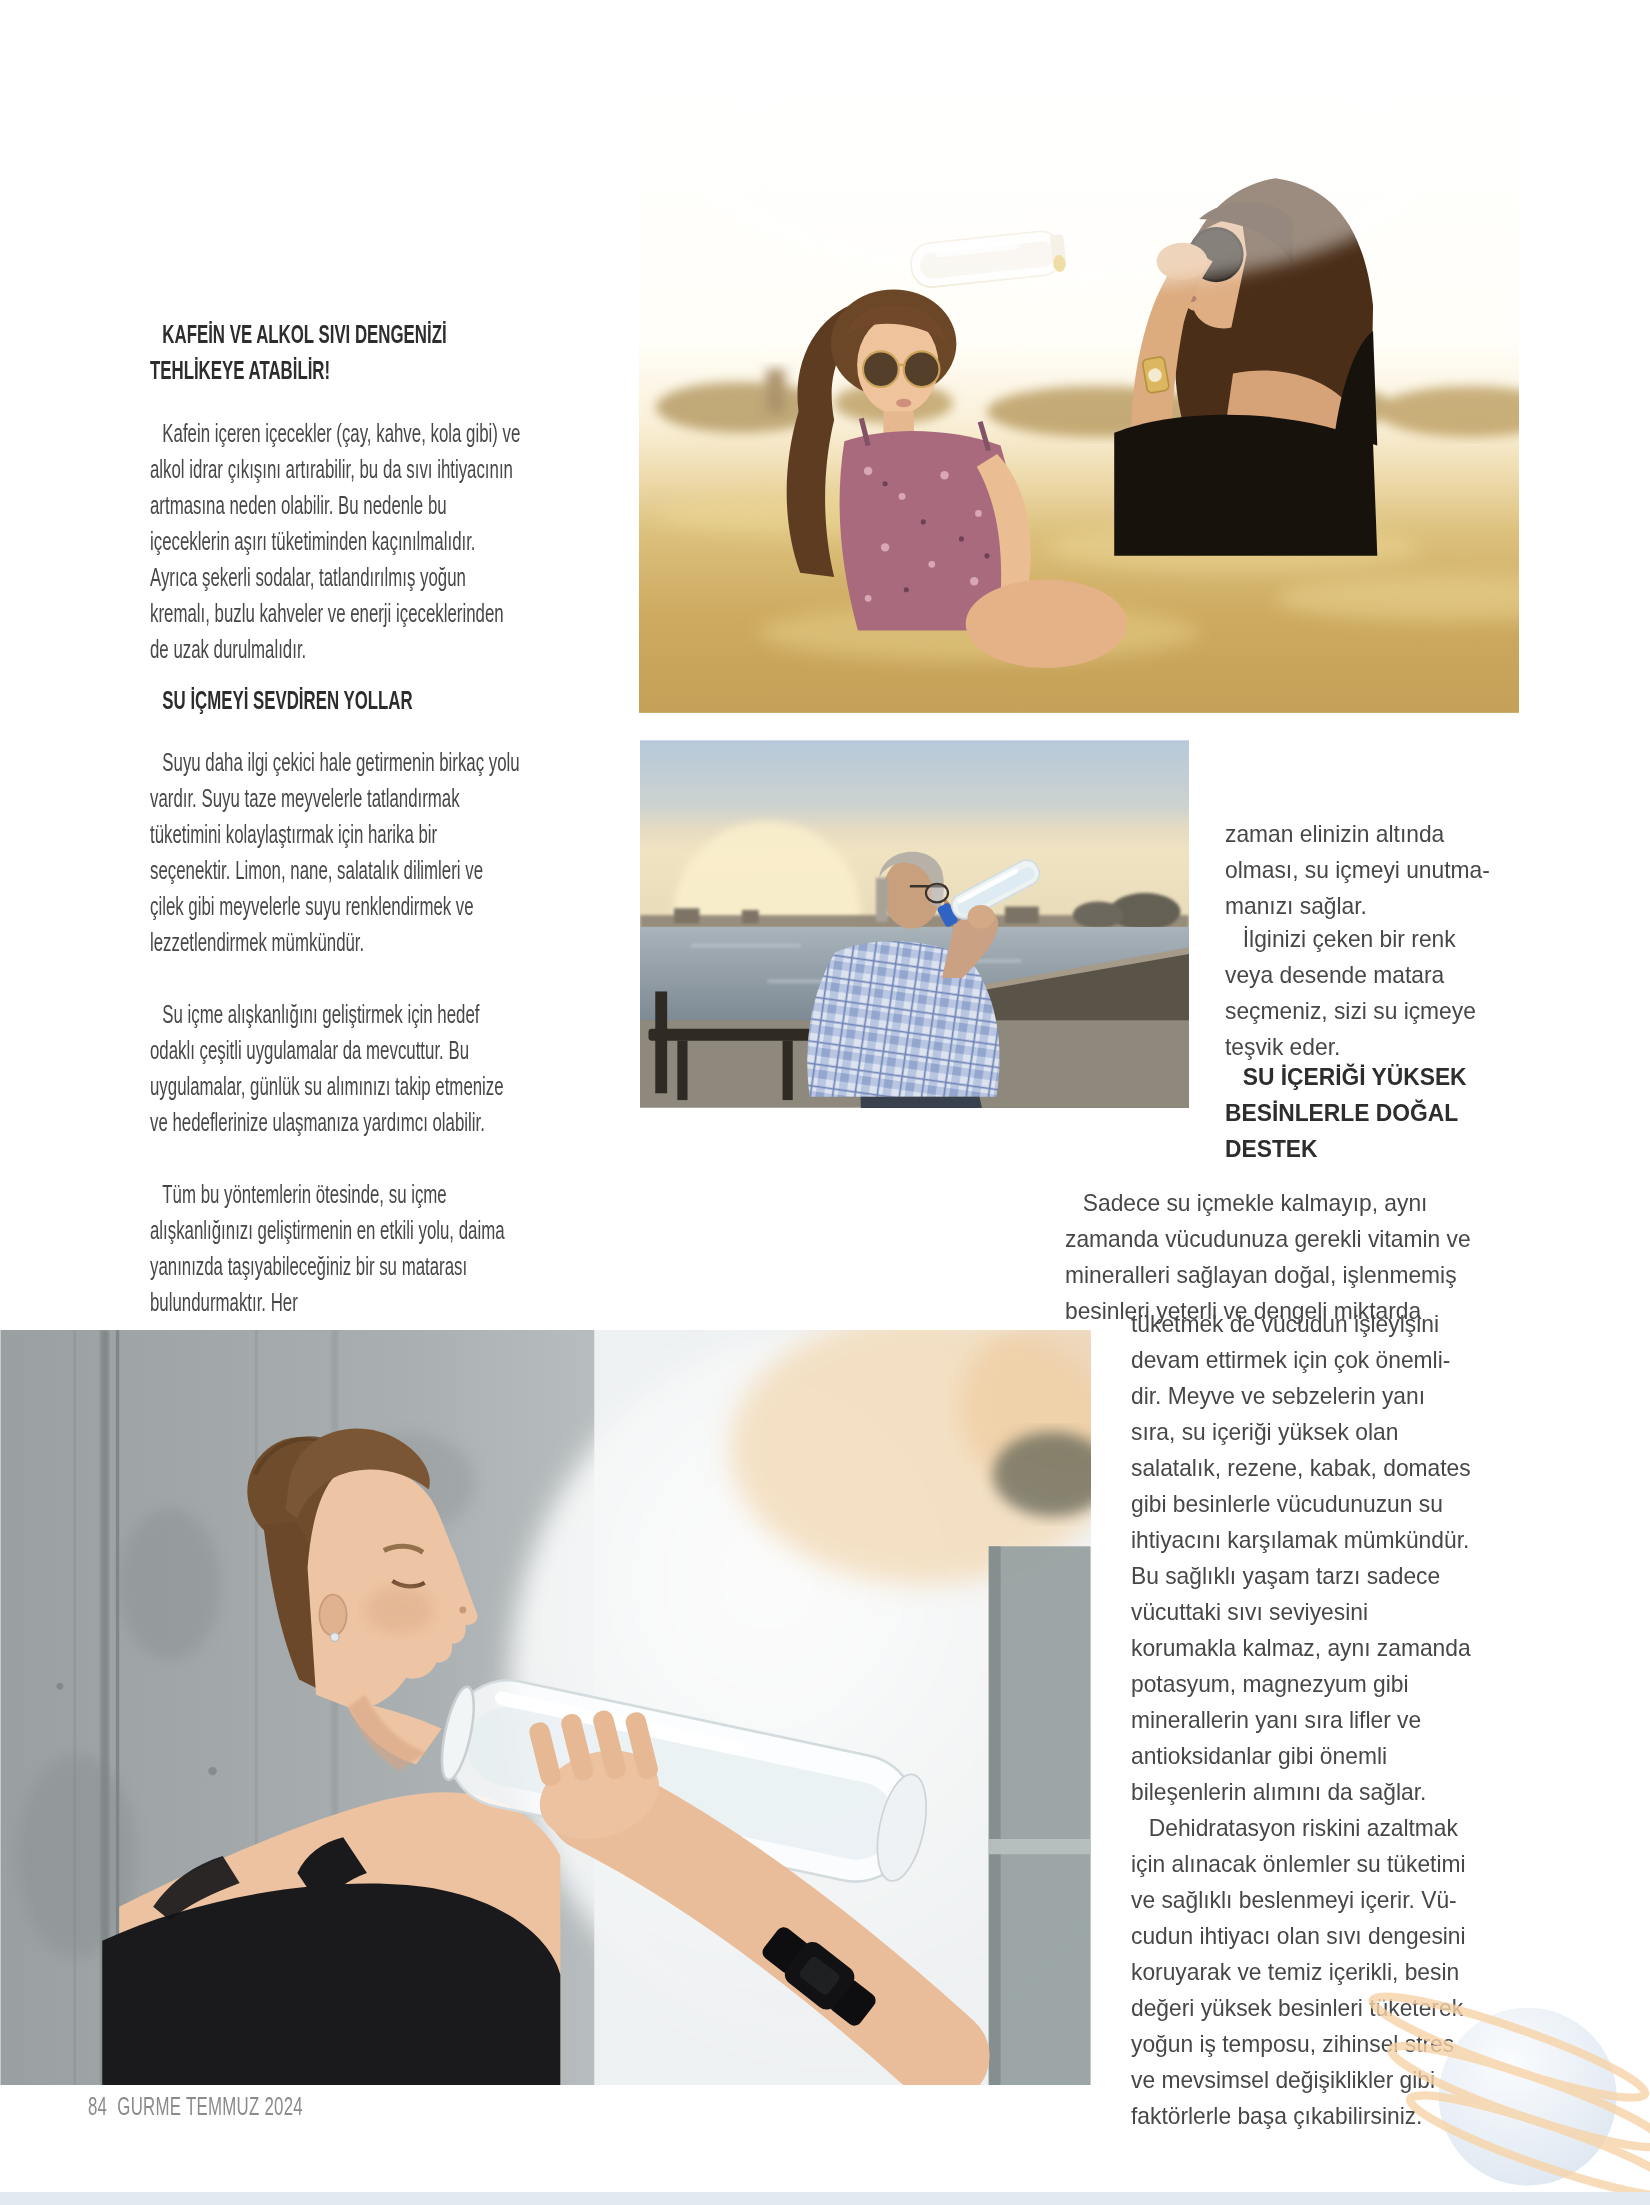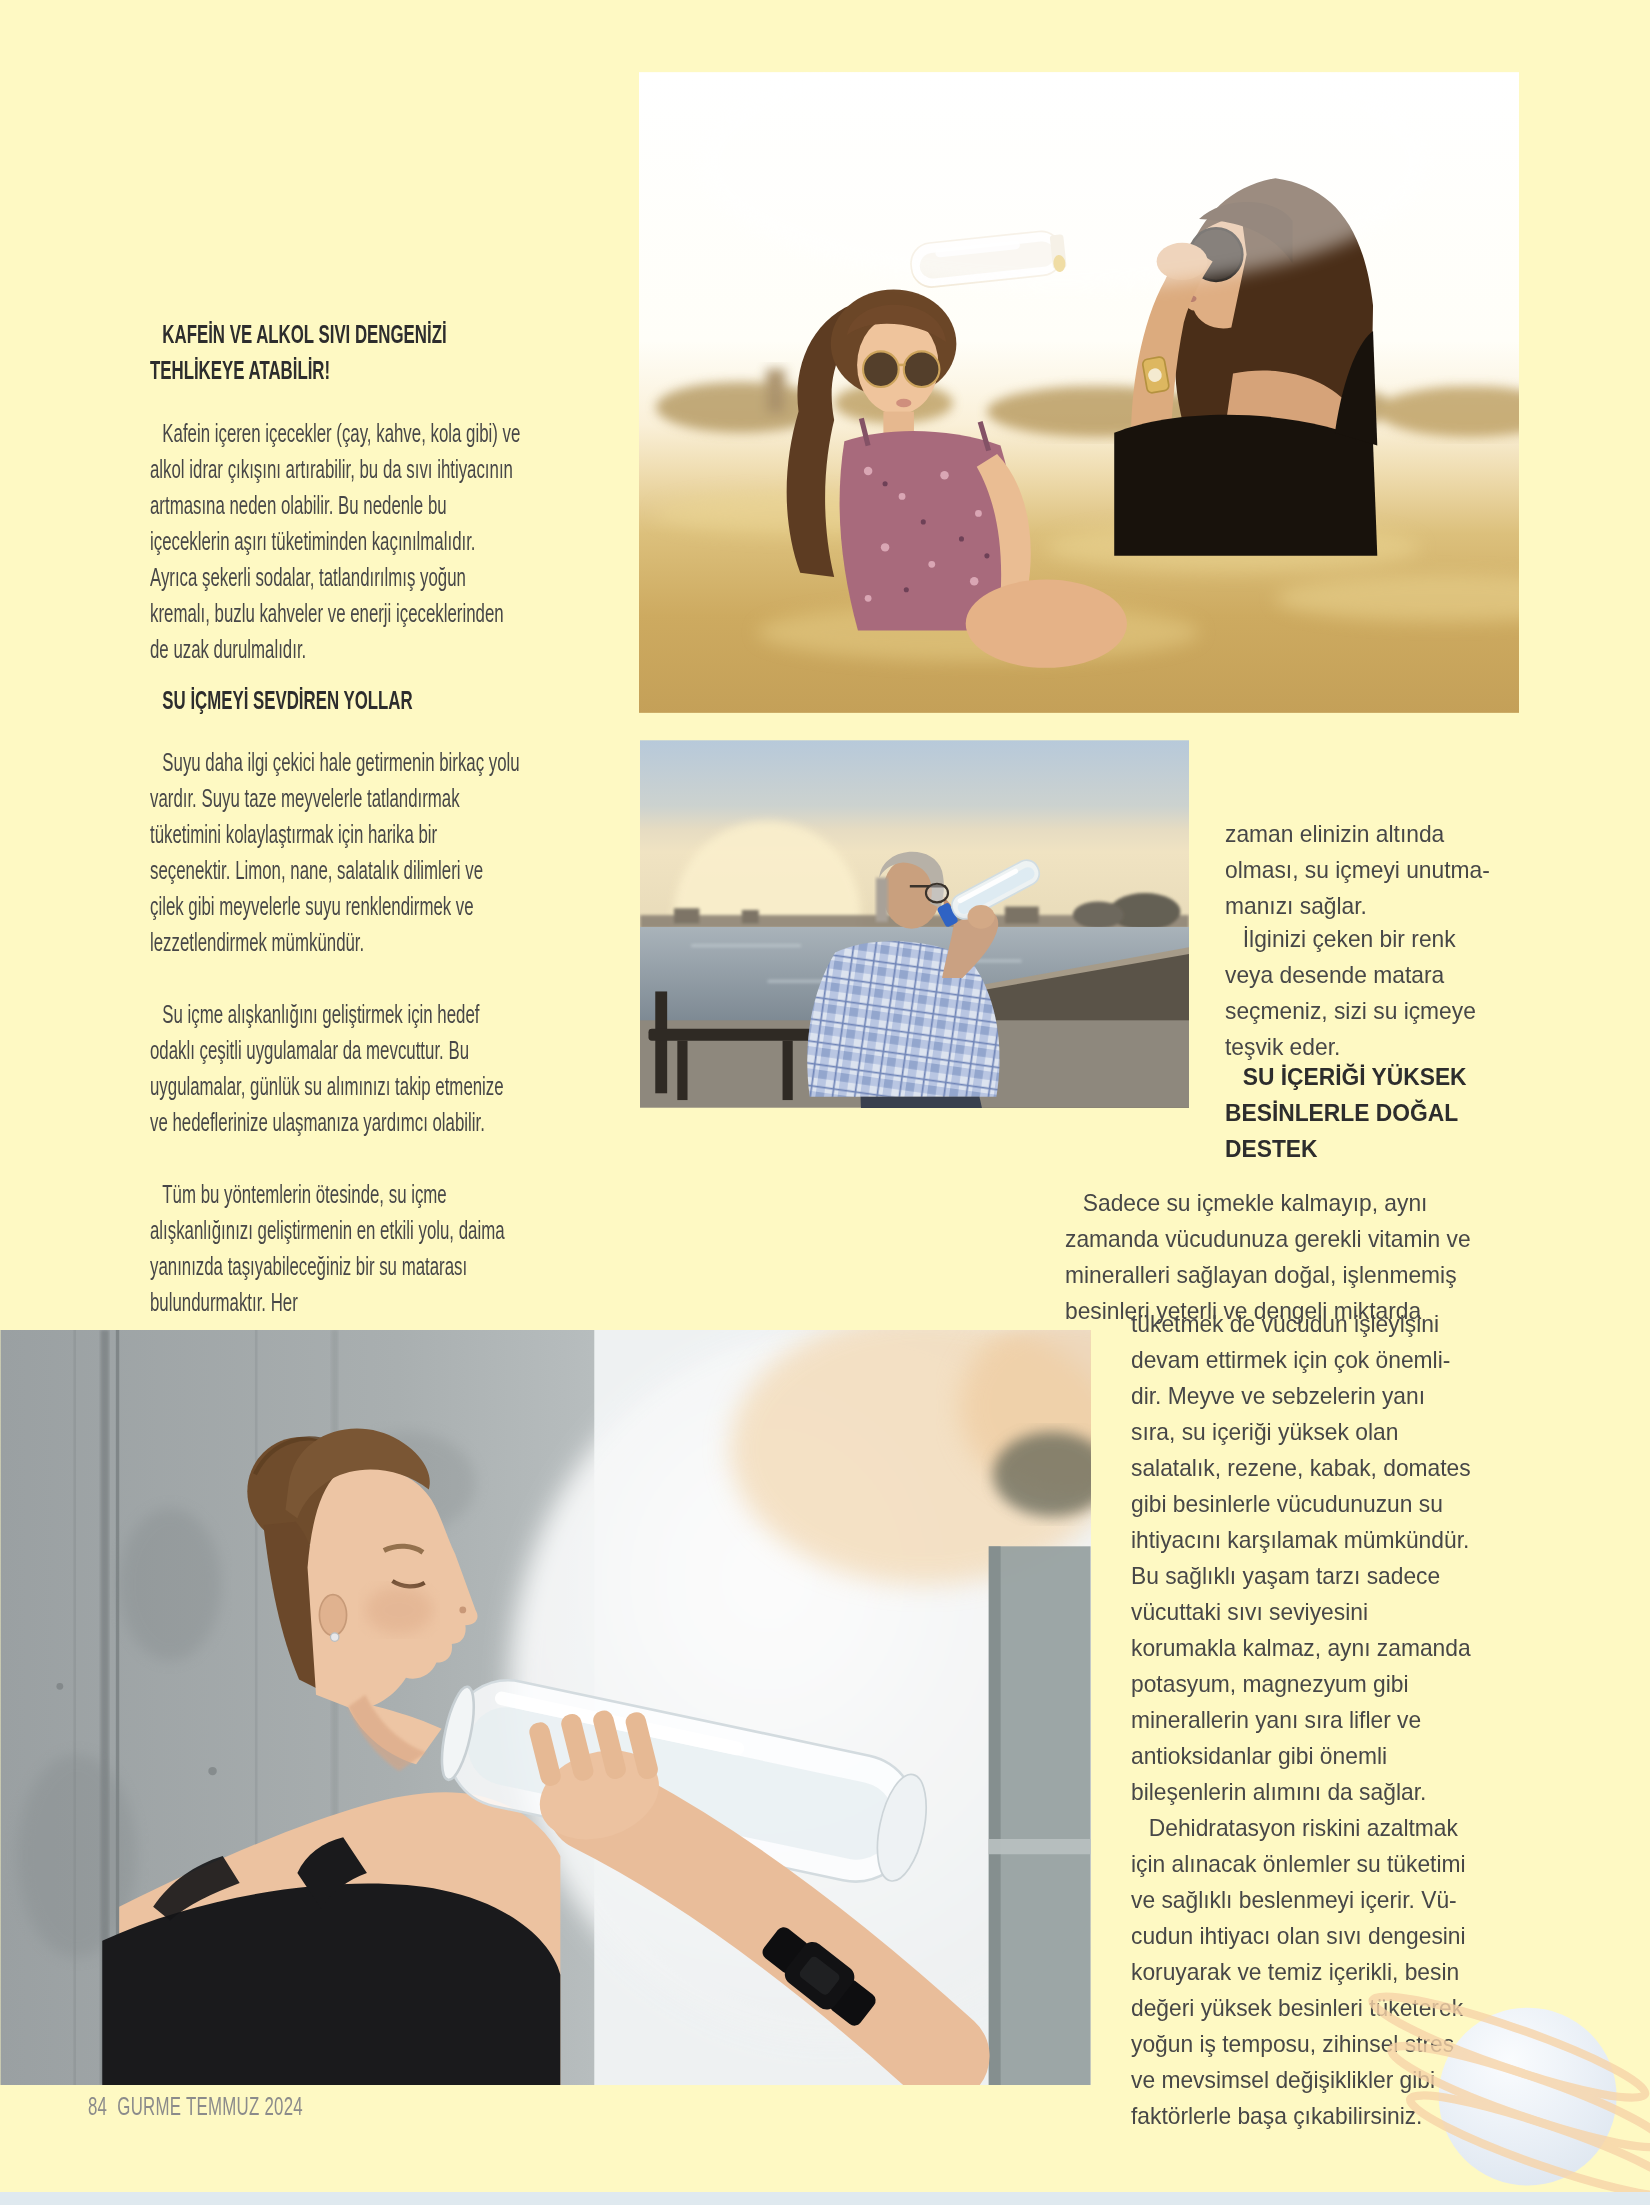--- a/index.html
+++ b/index.html
@@ -1,16 +1,16 @@
 <!DOCTYPE html>
 <html lang="tr" style="font-size:13.6px"><head>
 <meta charset="utf-8">
 <style>
   html,body{margin:0;padding:0;background:#e9e9e9;}
-  #page{position:relative;width:1650px;height:2205px;background:#fef9c3;overflow:hidden;
+  #page{position:relative;width:1650px;height:2205px;background:#ffffff;overflow:hidden;
         font-family:"Liberation Sans",sans-serif;}
   .tx{position:absolute;color:#474747;transform-origin:0 0;}
   .tx p{margin:0;}
   .ind{text-indent:18.7px;}
   .left-body{font-size:25.5px;line-height:36px;width:562px;transform:scaleX(0.66);}
   .rgt-body{font-size:24px;line-height:36px;transform:scaleX(0.95);}
   .hd{font-weight:700;color:#2d2d2d;white-space:pre-line;}
   .photo{position:absolute;display:block;}
   .footer{position:absolute;left:88px;top:2092px;display:flex;gap:15.3px;color:#8b8b8b;
           font-size:25.5px;letter-spacing:0.4px;transform:scaleX(0.66);transform-origin:0 0;white-space:nowrap;}

